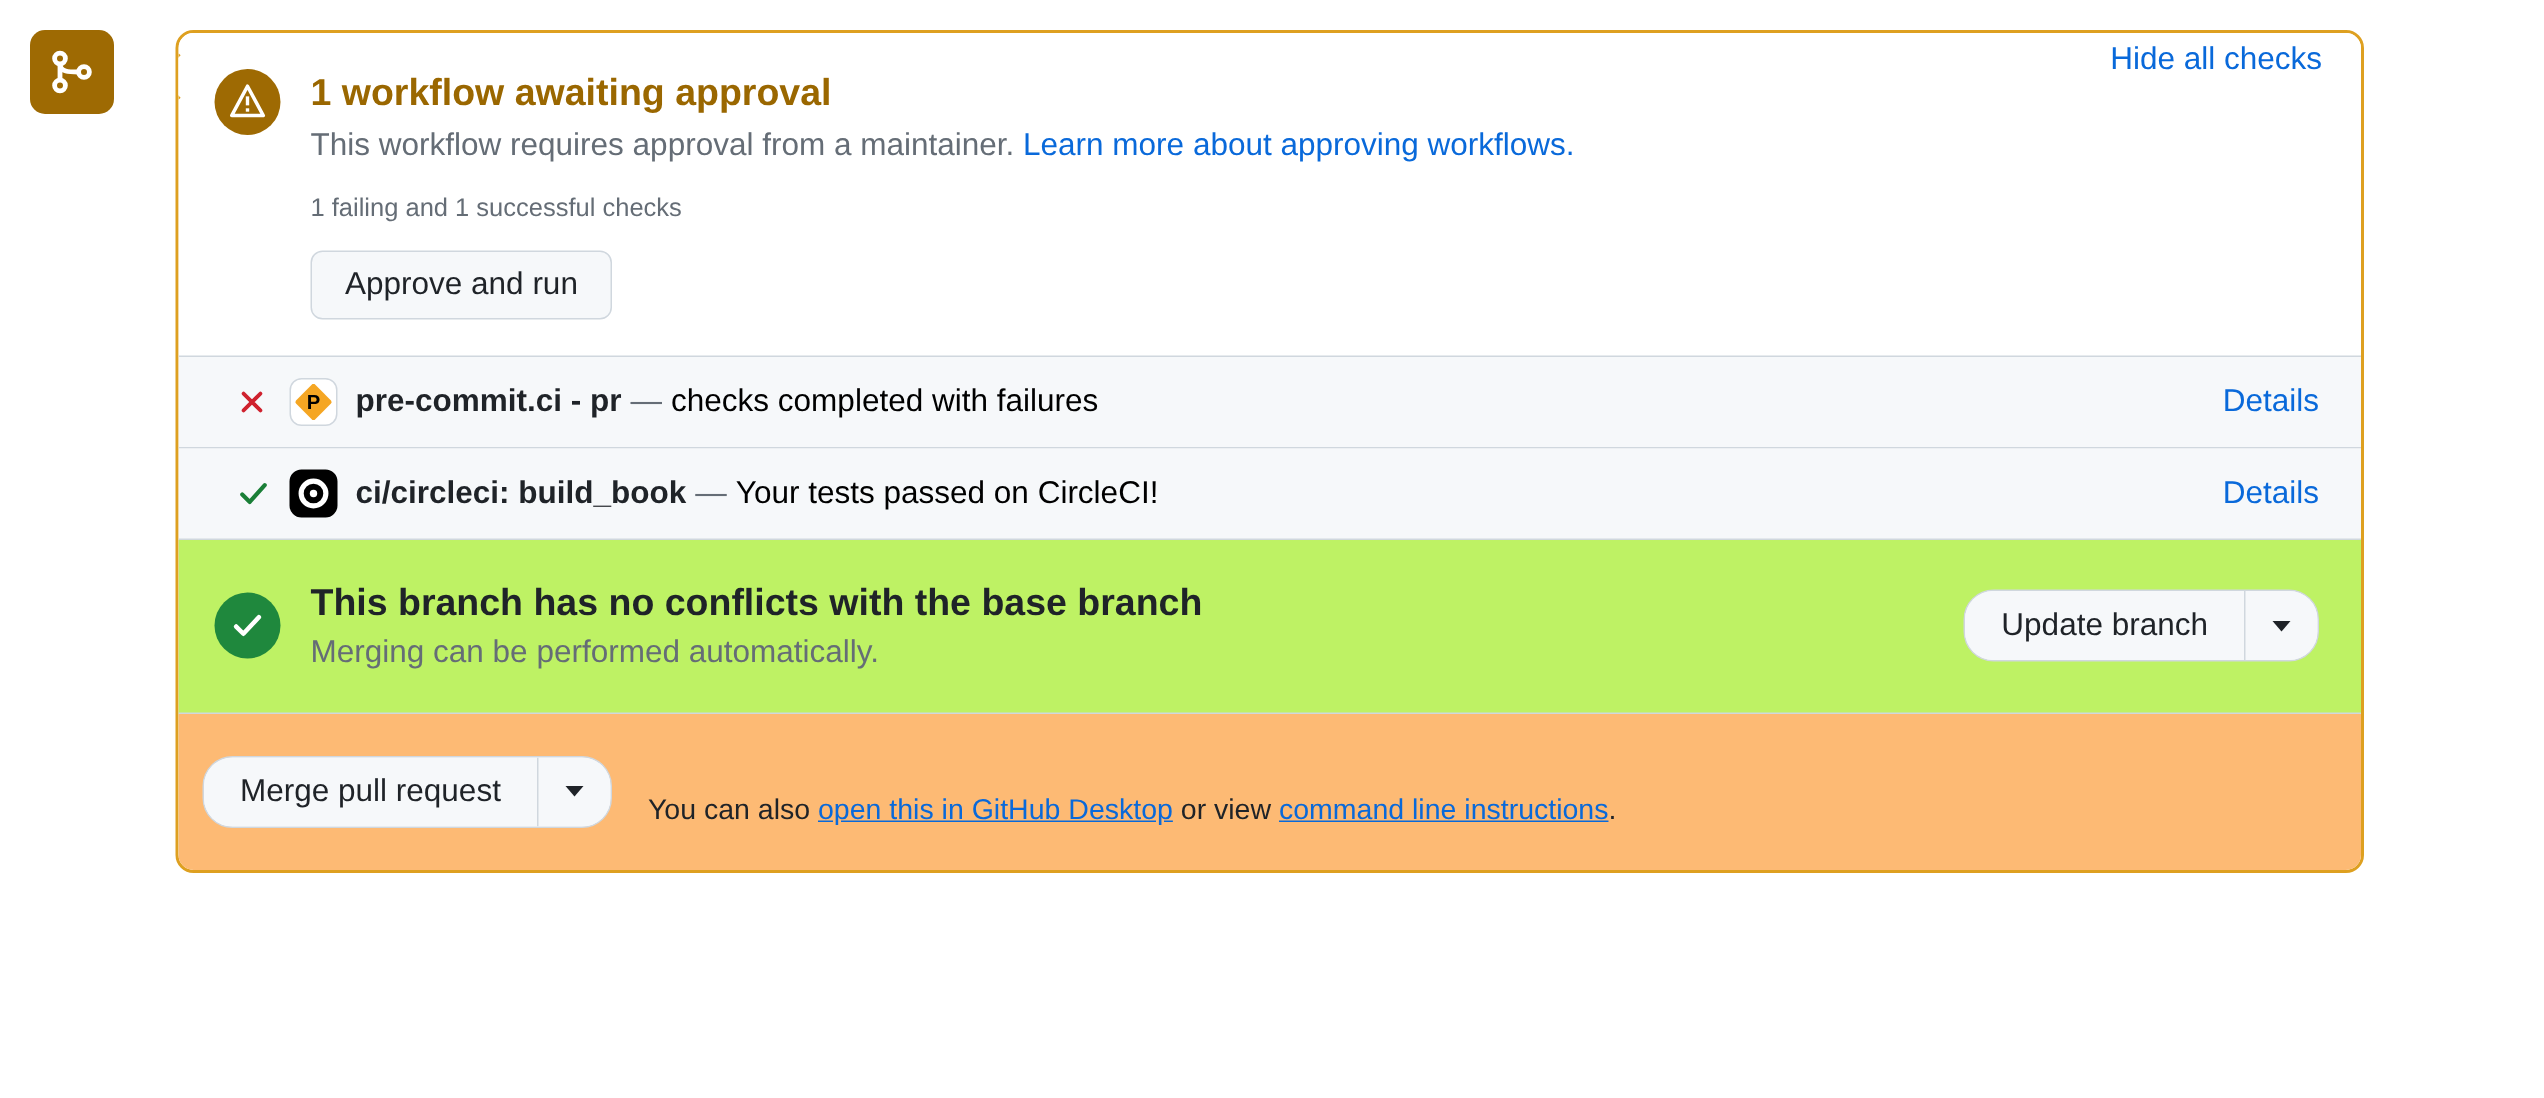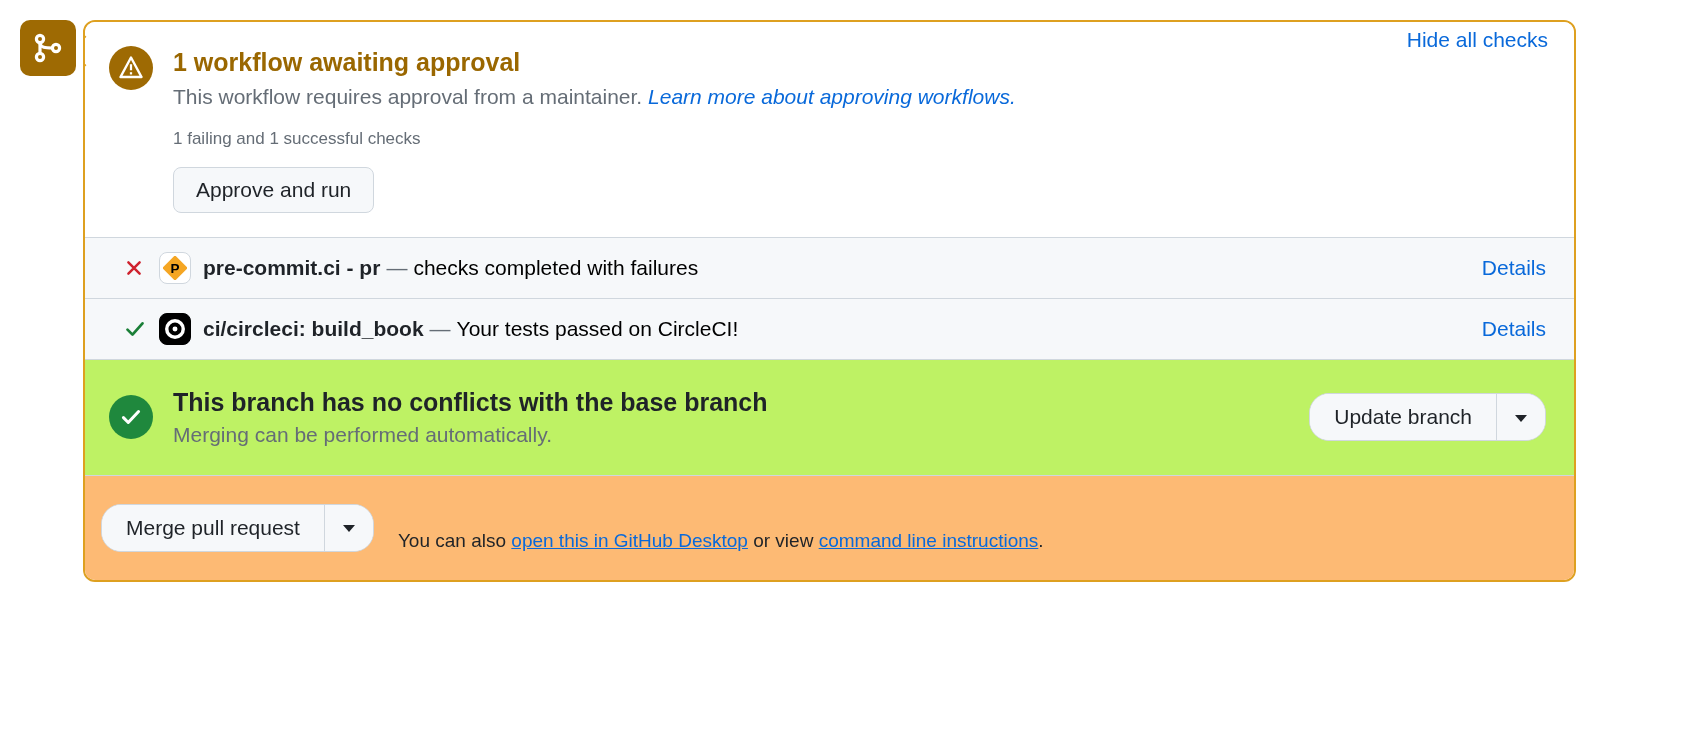--- a/index.html
+++ b/index.html
@@ -5,21 +5,21 @@
   * { box-sizing: border-box; margin: 0; padding: 0; }
   body {
     font-family: -apple-system, BlinkMacSystemFont, "Segoe UI", Helvetica, Arial, sans-serif;
     background: #ffffff;
     padding: 20px;
     color: #1f2328;
     font-size: 20px;
   }
   .container {
     display: flex;
-    gap: 7px;
+    gap: 41px;
     align-items: flex-start;
     max-width: 1556px;
     position: relative;
   }
   .timeline-badge {
     width: 56px;
     height: 56px;
     background: #9e6a03;
     border-radius: 10px;
     display: flex;
@@ -83,21 +83,21 @@
     color: #9a6700;
     font-size: 25px;
     font-weight: 600;
     line-height: 1.3;
   }
   .approval-desc {
     color: #656d76;
     font-size: 21px;
     margin-top: 6px;
   }
-  .approval-desc a { color: #0969da; text-decoration: none; font-style: italic; }
+  .approval-desc a { color: #0969da; text-decoration: none; }
   .checks-summary {
     color: #656d76;
     font-size: 17px;
     margin-top: 20px;
   }
   .approve-run-btn {
     margin-top: 18px;
     background: #f6f8fa;
     border: 1px solid #d0d7de;
     border-radius: 8px;

